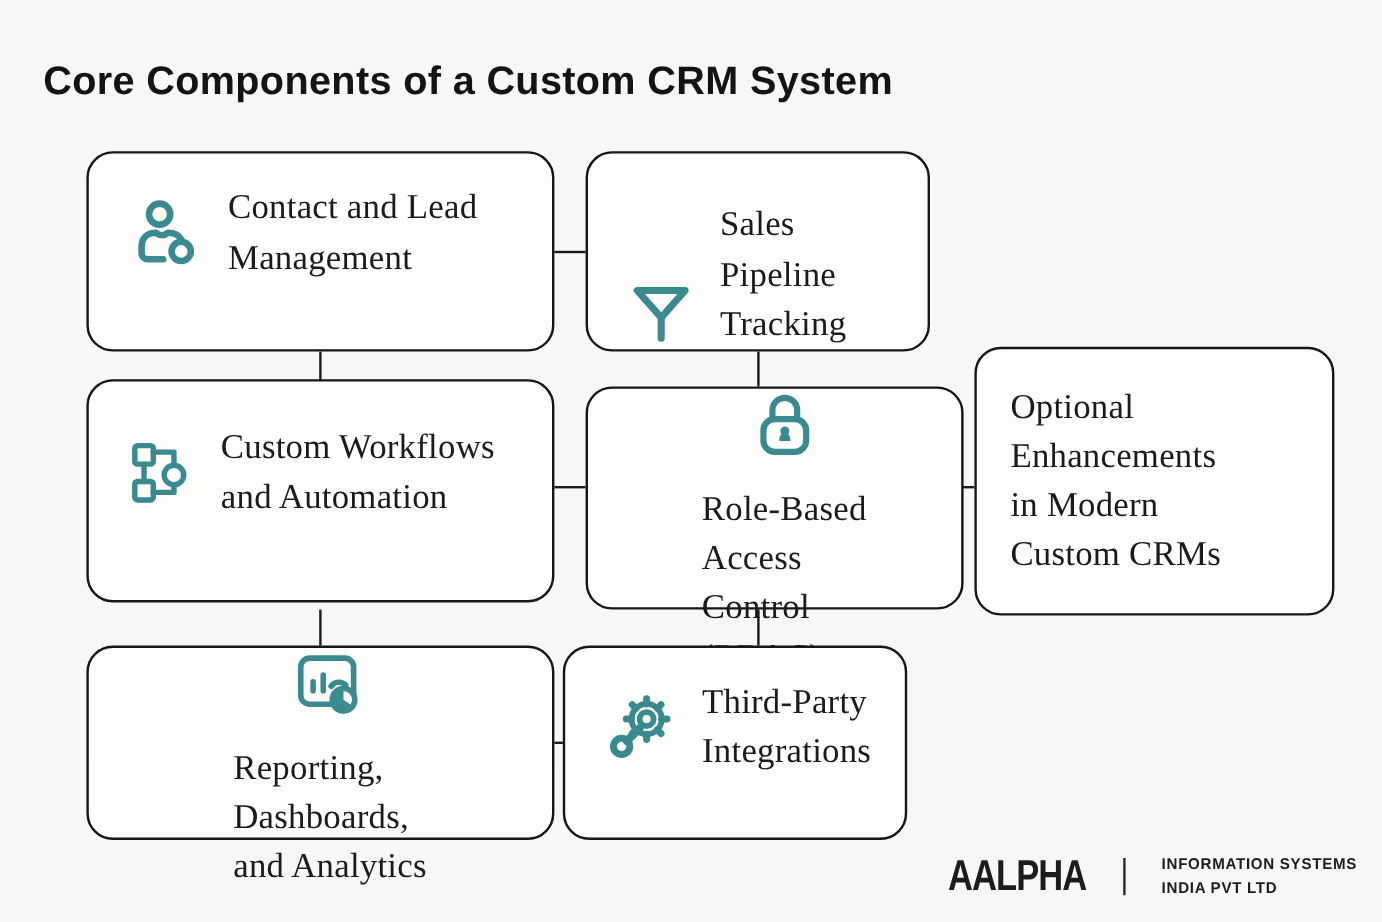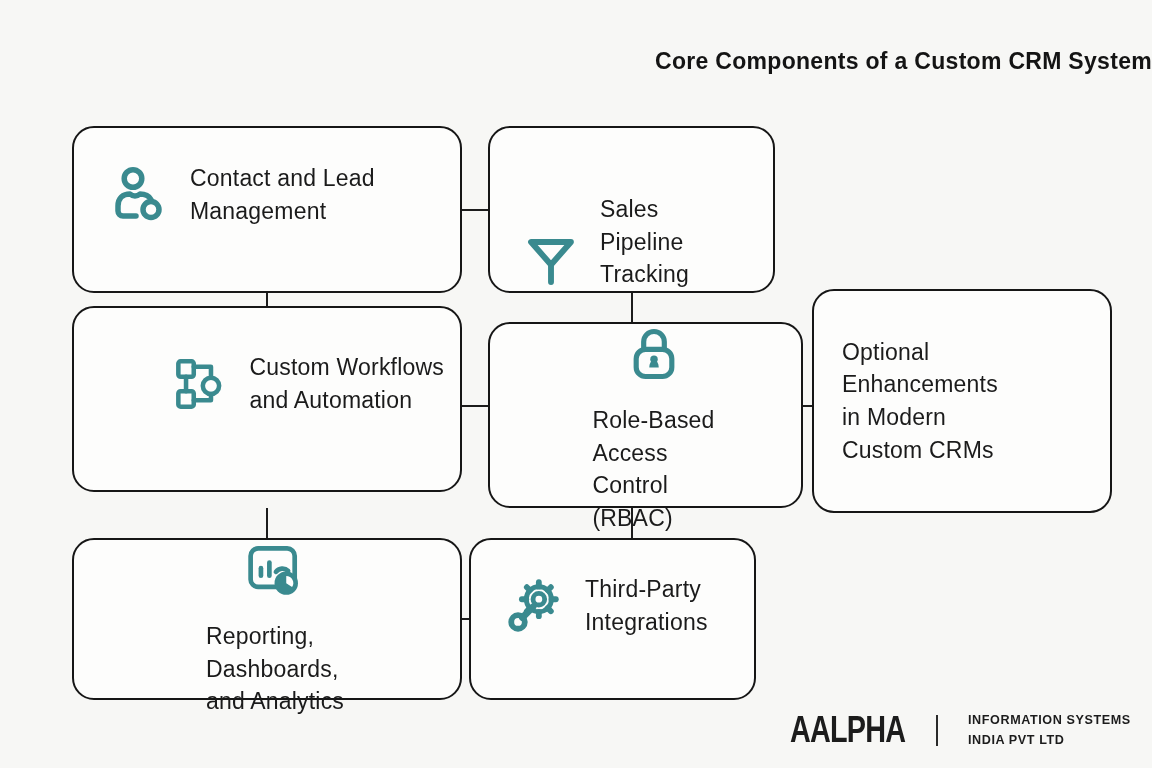--- a/index.html
+++ b/index.html
@@ -7,52 +7,53 @@
   body {
     position: relative;
     width: 1152px; height: 768px;
     background: #f7f7f5;
     font-family: "Liberation Sans", sans-serif;
     overflow: hidden;
   }
   .title {
     position: absolute;
     left: 36px; right: 0; top: 48px;
-    text-align: right;
-    font-size: 23px;
+    text-align: left;
+    font-size: 33px;
     font-weight: 700;
     color: #141414;
     letter-spacing: 0.3px;
   }
   .box {
     position: absolute;
     background: #fdfdfc;
     border: 2px solid #161616;
     border-radius: 22px;
     display: flex;
     align-items: center;
     padding: 0 16px 0 32px;
     gap: 20px;
   }
   .box.lift-30 { padding-bottom: 30px; }
   .box.lift-26 { padding-bottom: 26px; }
   .box-label {
     white-space: pre-line;
-    font-size: 23px;
+    font-size: 29px;
     font-weight: 500;
     color: #1b1b1b;
     line-height: 1.42;
     letter-spacing: 0.2px;
+    font-family: Liberation Serif, serif;
   }
   .icon-wrap { flex: 0 0 auto; display: flex; align-items: center; }
   .connector { position: absolute; background: #1c1c1c; }
   
   #box-1 { left: 72px;  top: 126px; width: 390px; height: 167px; }
   #box-2 { left: 488px; top: 126px; width: 287px; height: 167px; align-items: flex-end; }
-  #box-3 { left: 72px;  top: 306px; width: 390px; height: 186px; justify-content: flex-end; }
+  #box-3 { left: 72px;  top: 316px; width: 390px; height: 186px; }
   #box-4 { left: 488px; top: 322px; width: 315px; height: 186px; flex-direction: column; }
   #box-5 { left: 812px; top: 289px; width: 300px; height: 224px; padding-left: 28px; }
   #box-6 { left: 72px;  top: 538px; width: 390px; height: 162px; flex-direction: column; }
   #box-7 { left: 469px; top: 538px; width: 287px; height: 162px; }
   
   .footer {
     position: absolute;
     left: 790px; top: 709px;
     display: flex;
     align-items: center;

